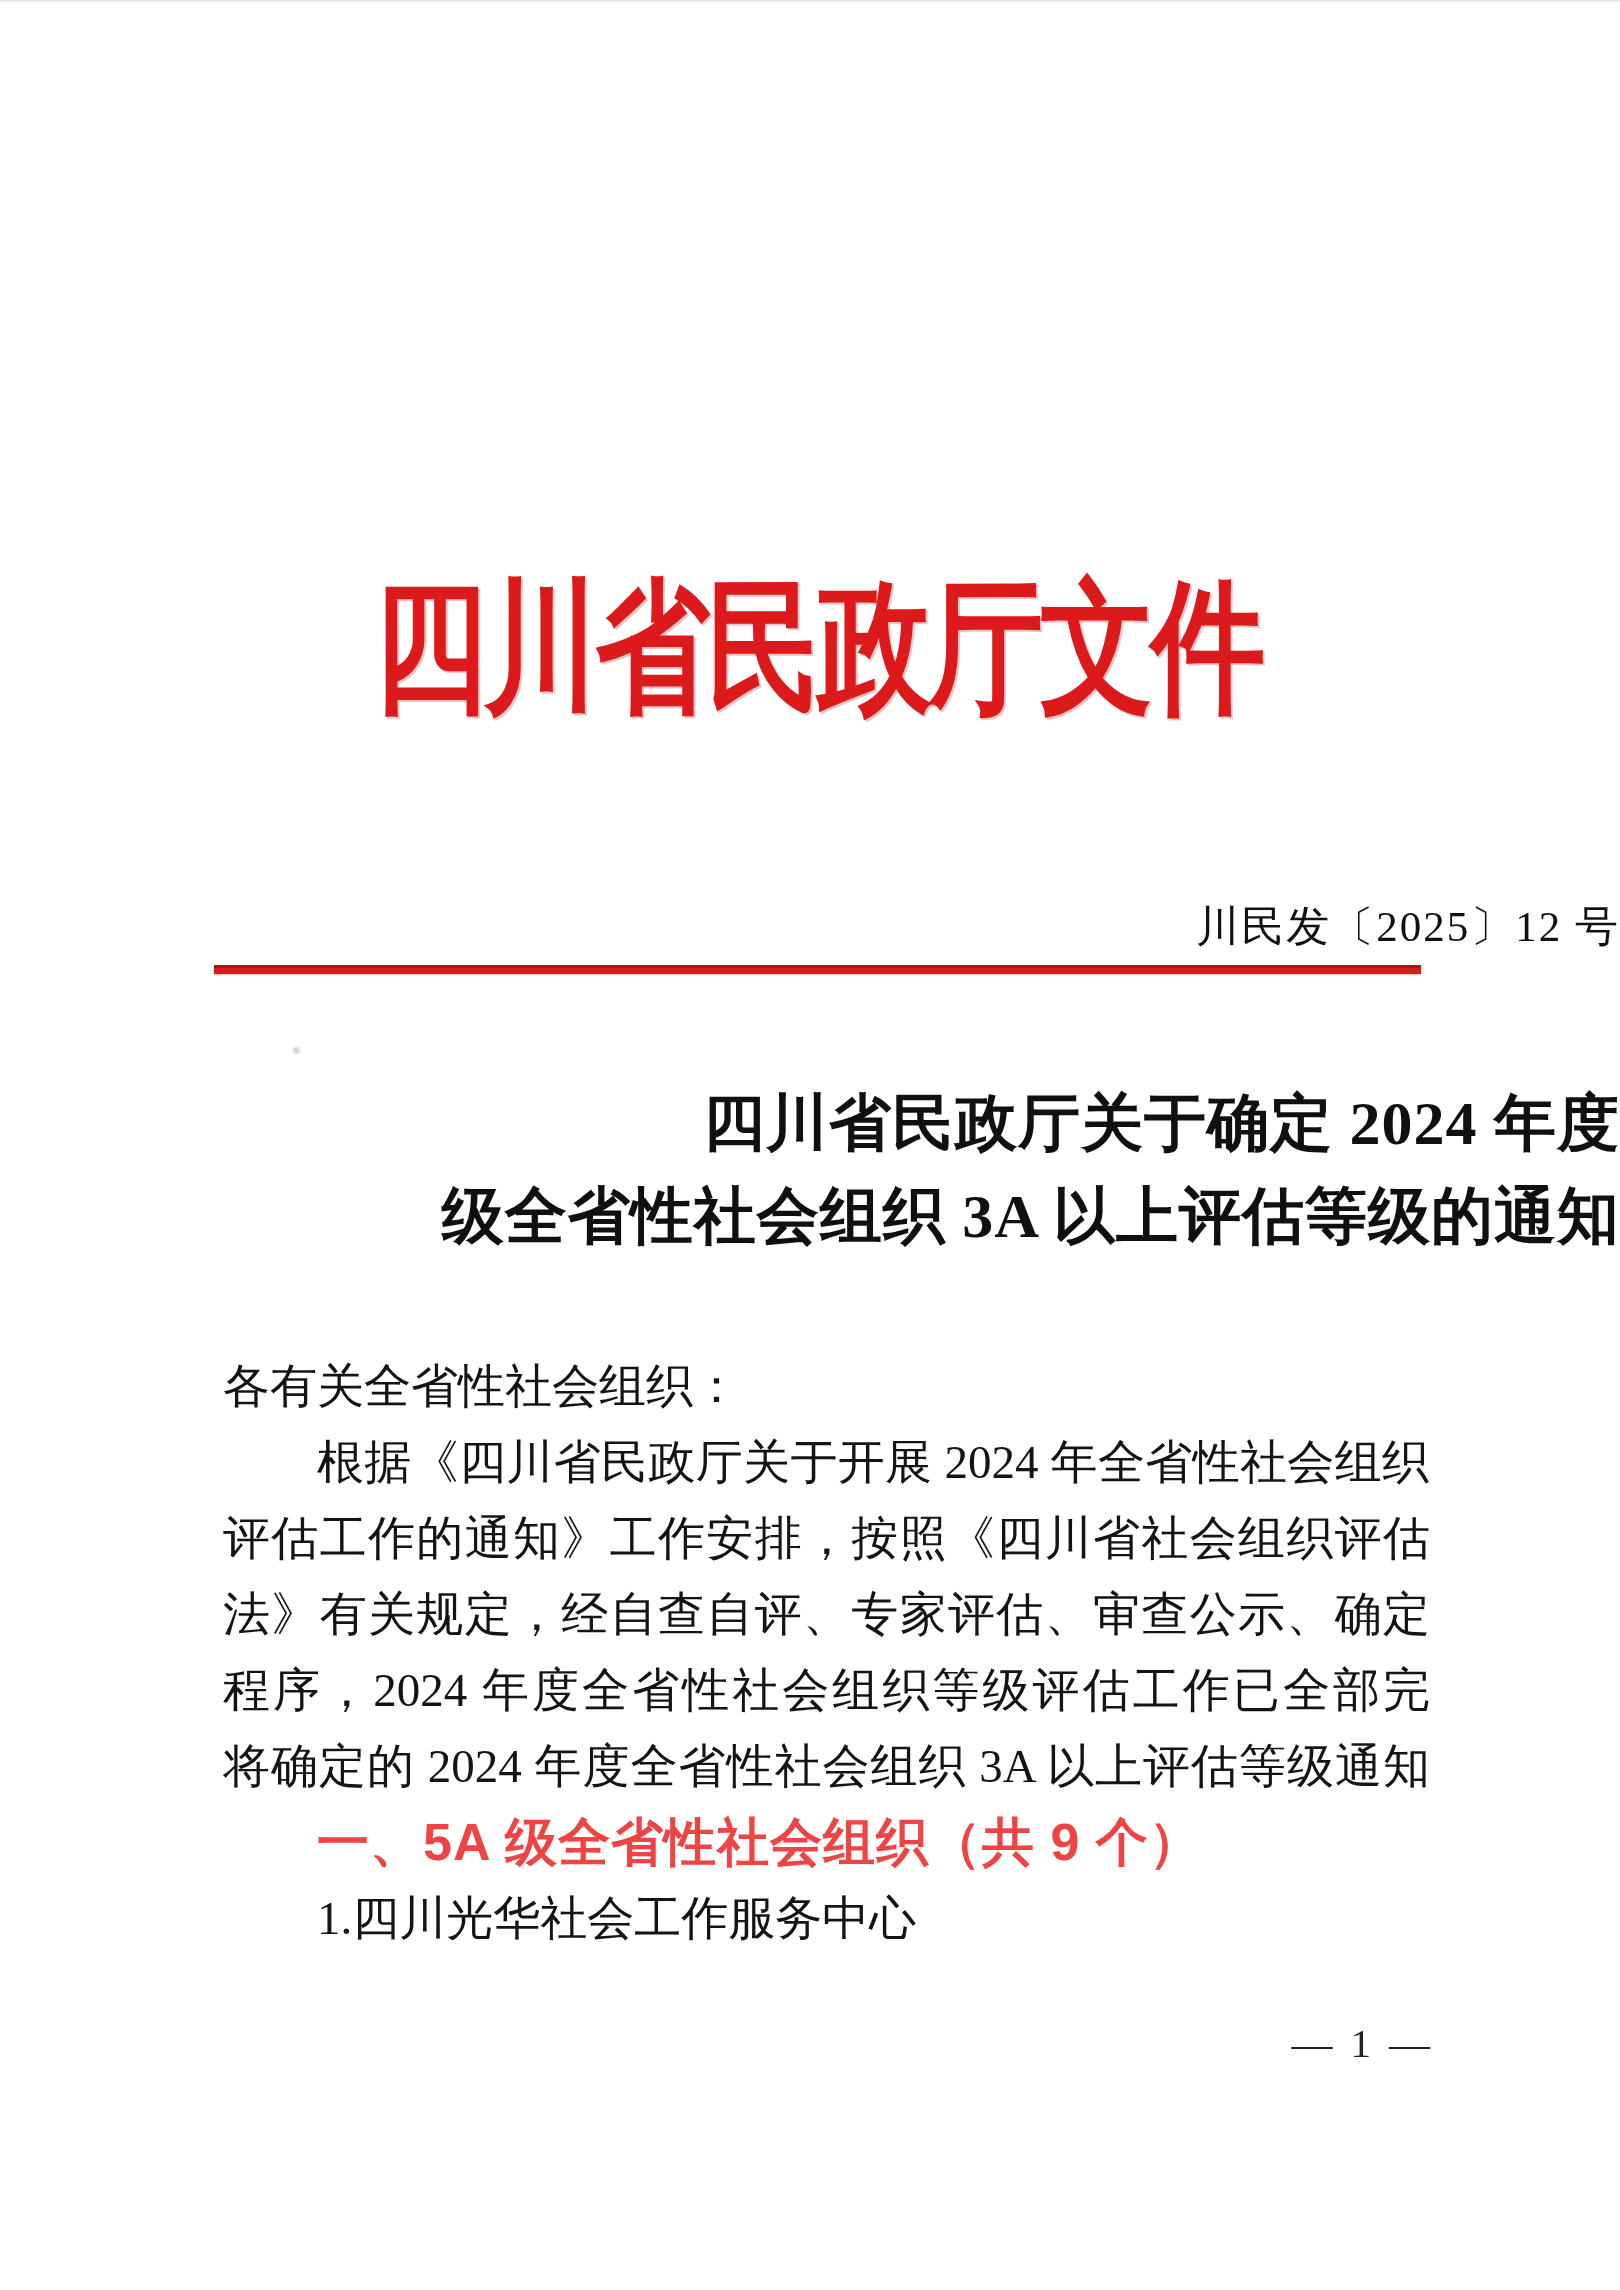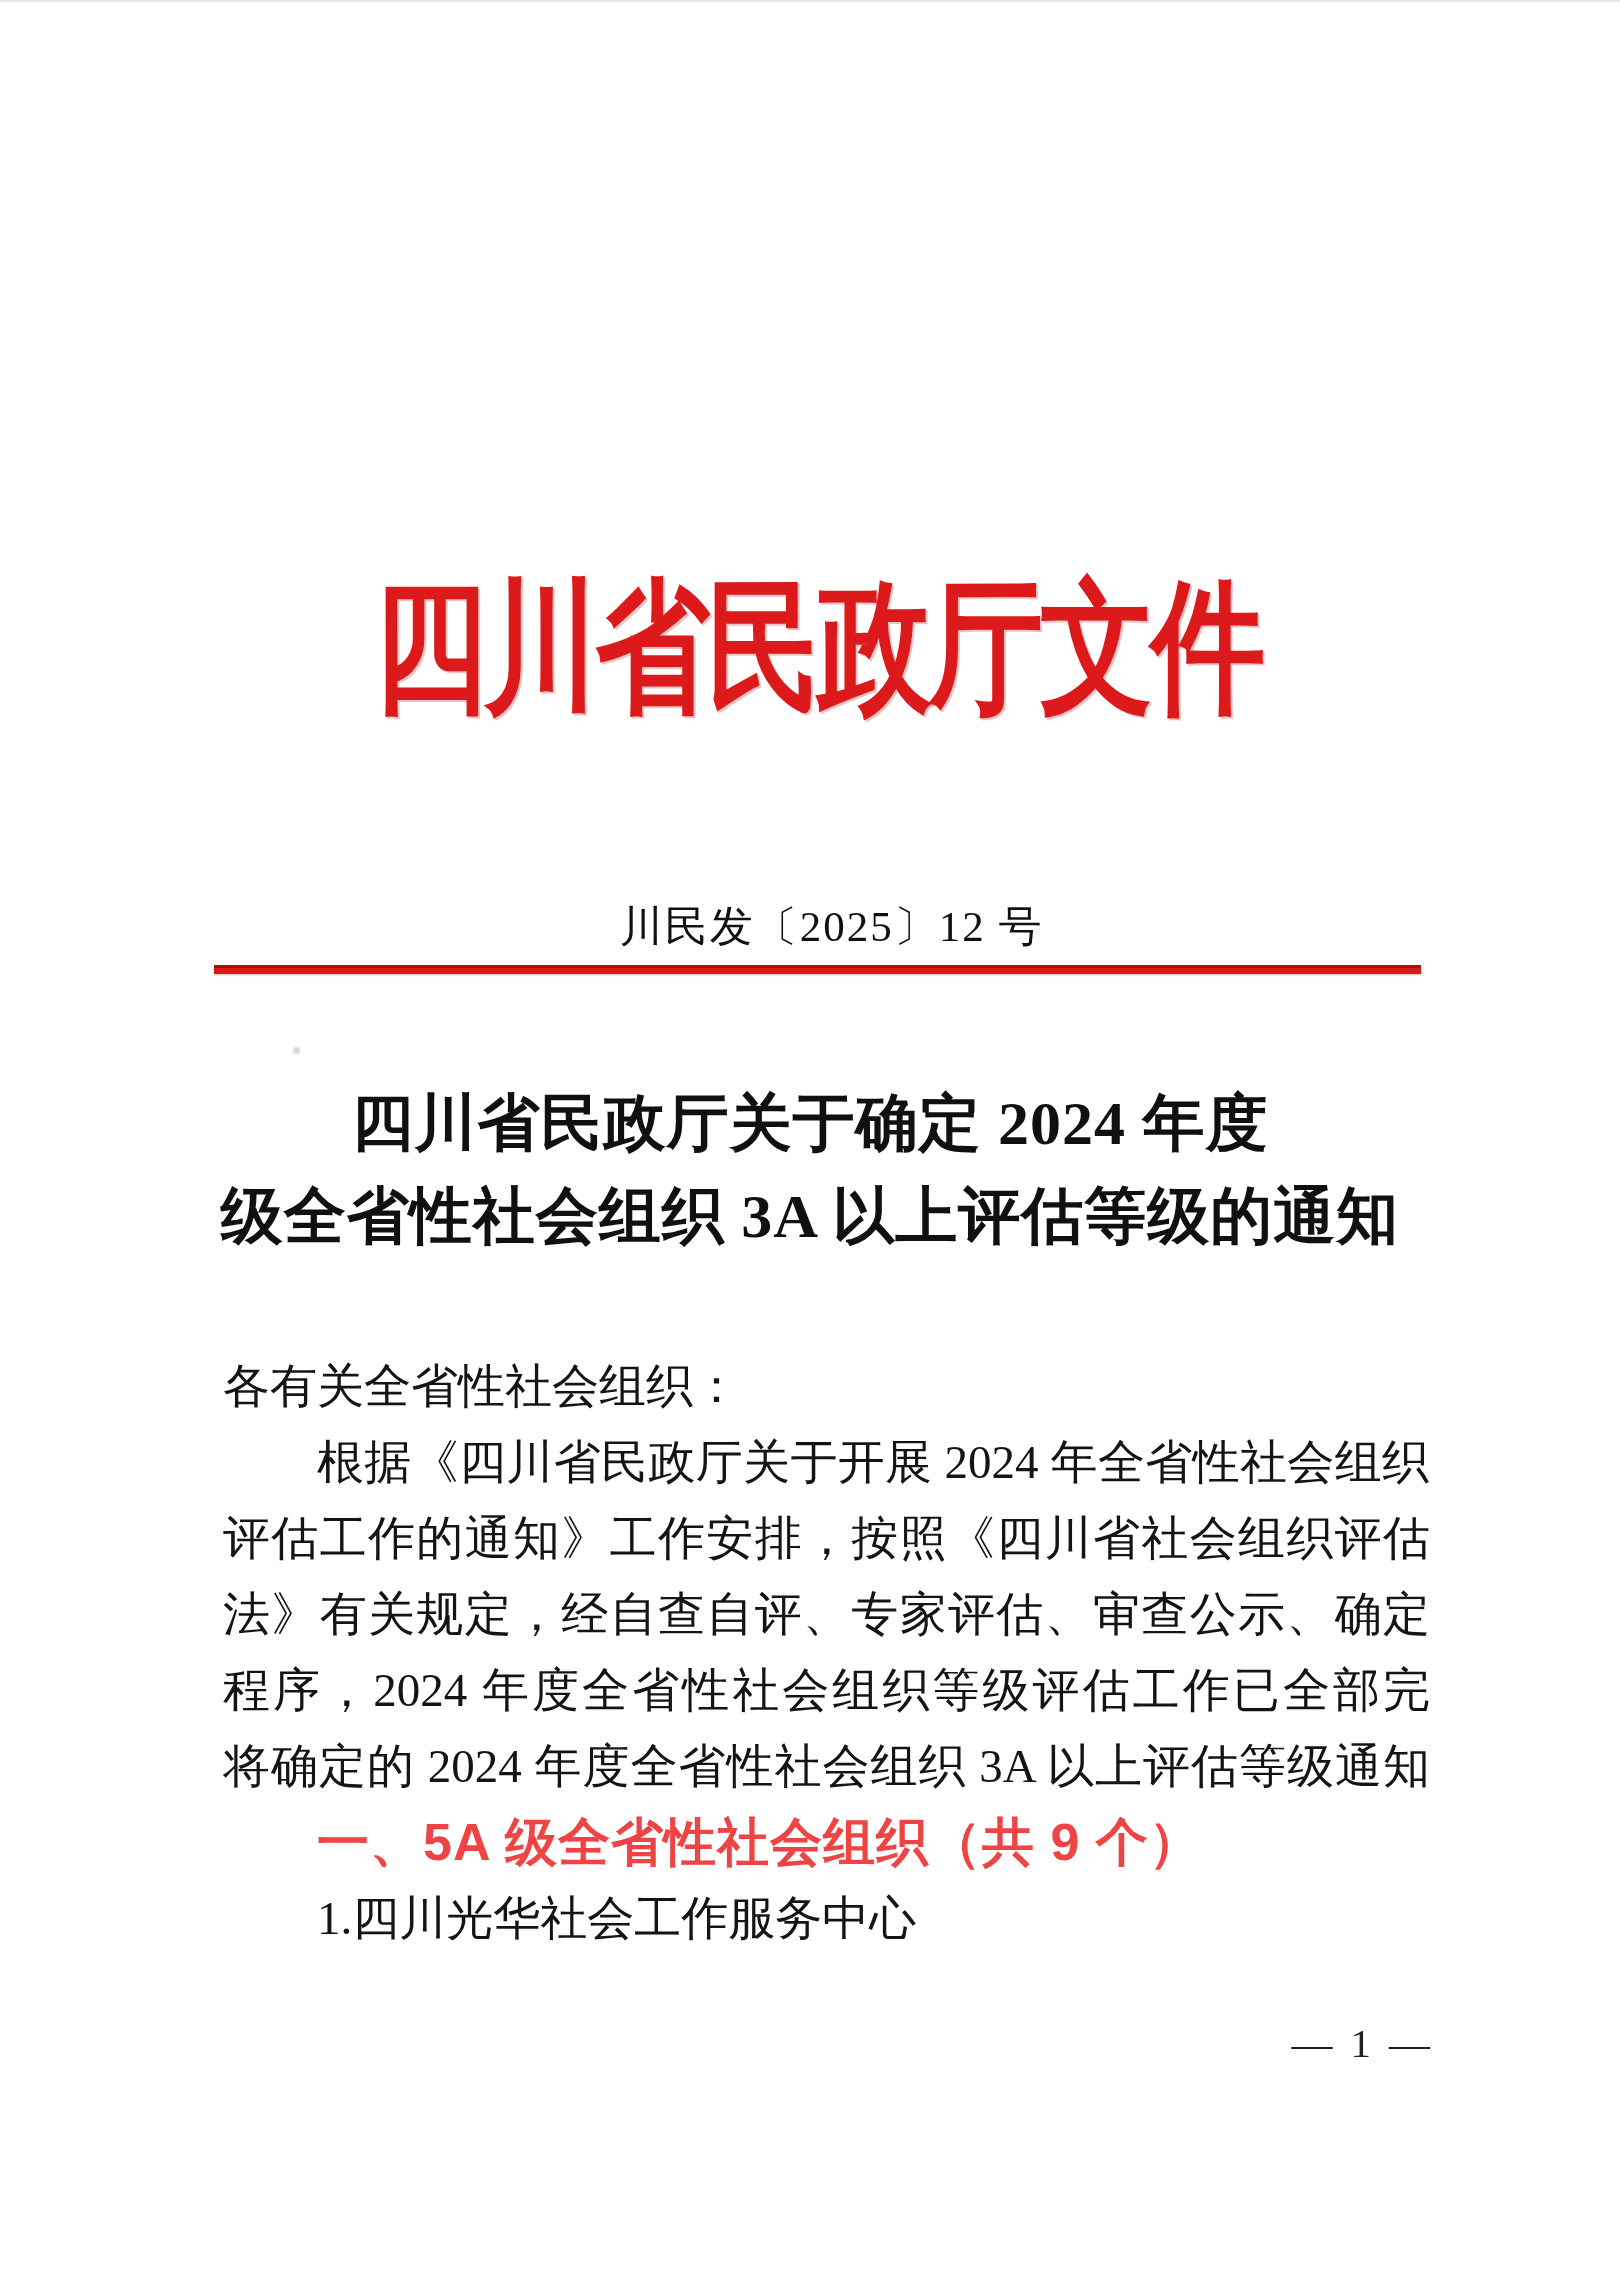--- a/index.html
+++ b/index.html
@@ -30,21 +30,21 @@
     text-shadow: 2px 2px 0 rgba(170, 25, 25, 0.25);
     white-space: nowrap;
   }
 
   
   .doc-number {
     position: absolute;
     top: 894px;
     left: 0;
     width: 100%;
-    text-align: center;
+    text-align: right;
     text-indent: 43px;
     font-size: 43px;
     line-height: 61px;
     letter-spacing: 2px;
     color: #111111;
   }
 
   
   .red-rule {
     position: absolute;
@@ -67,21 +67,21 @@
     filter: blur(1px);
     opacity: 0.8;
   }
 
   
   .doc-title {
     position: absolute;
     top: 1075px;
     left: 0;
     width: 100%;
-    text-align: center;
+    text-align: right;
     font-weight: bold;
     font-size: 62px;
     line-height: 93px;
     letter-spacing: 1px;
     color: #101010;
   }
 
   
   .body-col {
     position: absolute;

